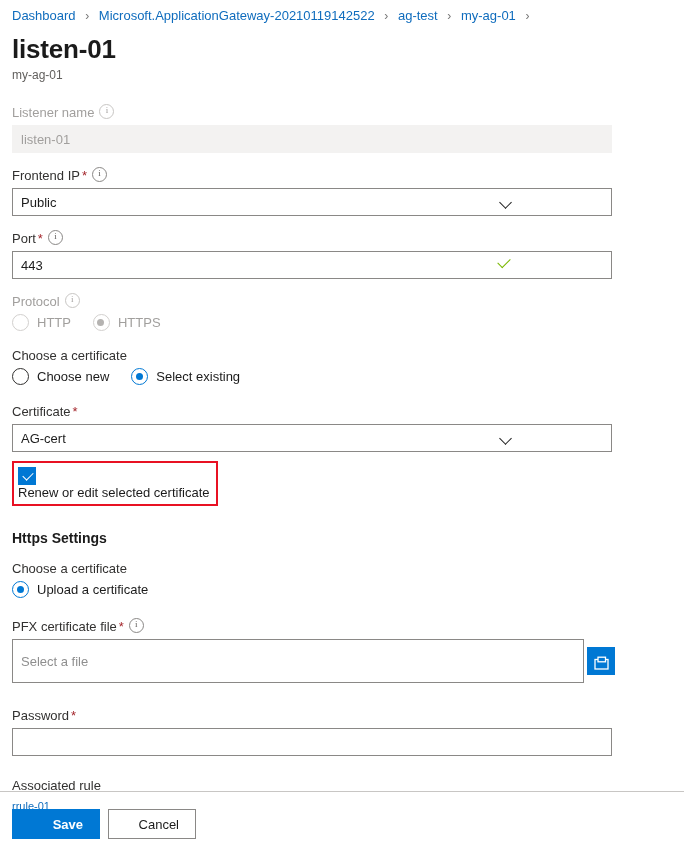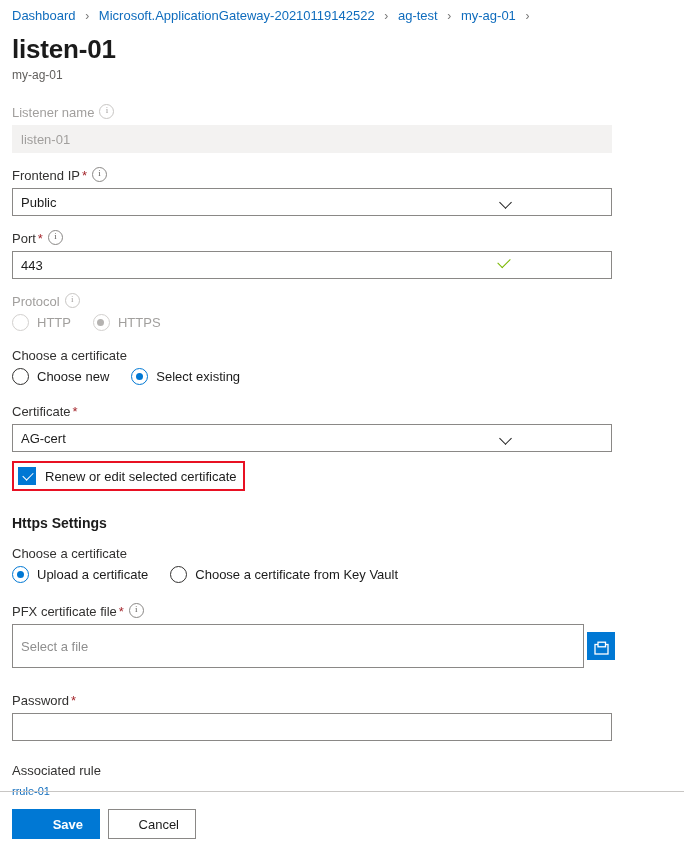--- a/index.html
+++ b/index.html
@@ -178,24 +178,25 @@
   .radio.dis { border-color: #d2d0ce; }
   .radio.dis.checked { border-color: #d2d0ce; }
   .radio.dis.checked::after { background: #b5b3b1; }
   .radio-label { font-size: 13px; color: #1b1b1b; }
   .radio-label.dis { color: #a19f9d; }
 
   
   .checkbox-highlight {
     border: 2px solid #e81123;
     display: inline-flex;
-    align-items: center;
+    align-items: flex-start;
     padding: 4px 7px 4px 4px;
     margin-top: 5px;
     box-sizing: border-box;
+    flex-direction: column;
   }
   .checkbox {
     width: 18px;
     height: 18px;
     background: #0078d4;
     border: 1px solid #0078d4;
     box-sizing: border-box;
     position: relative;
     flex: none;
     margin-right: 9px;
@@ -394,24 +395,20 @@
   <div class="section-heading">Https Settings</div>
 
   
   <div class="field" style="margin-bottom:20px;">
     <span class="label">Choose a certificate</span>
     <div class="radio-row">
       <span class="radio-opt">
         <span class="radio checked"></span>
         <span class="radio-label">Upload a certificate</span>
       </span>
-      <span class="radio-opt">
-        <span class="radio"></span>
-        <span class="radio-label">Choose a certificate from Key Vault</span>
-      </span>
     </div>
   </div>
 
   
   <div class="field" style="margin-bottom:24px;">
     <span class="label"><span>PFX certificate file</span><span class="req">*</span><span class="info-icon"></span></span>
     <div class="file-row">
       <input class="file-input" type="text" placeholder="Select a file" style="">
       <button class="browse-btn">
         <svg width="17" height="16" viewBox="0 0 17 16">

